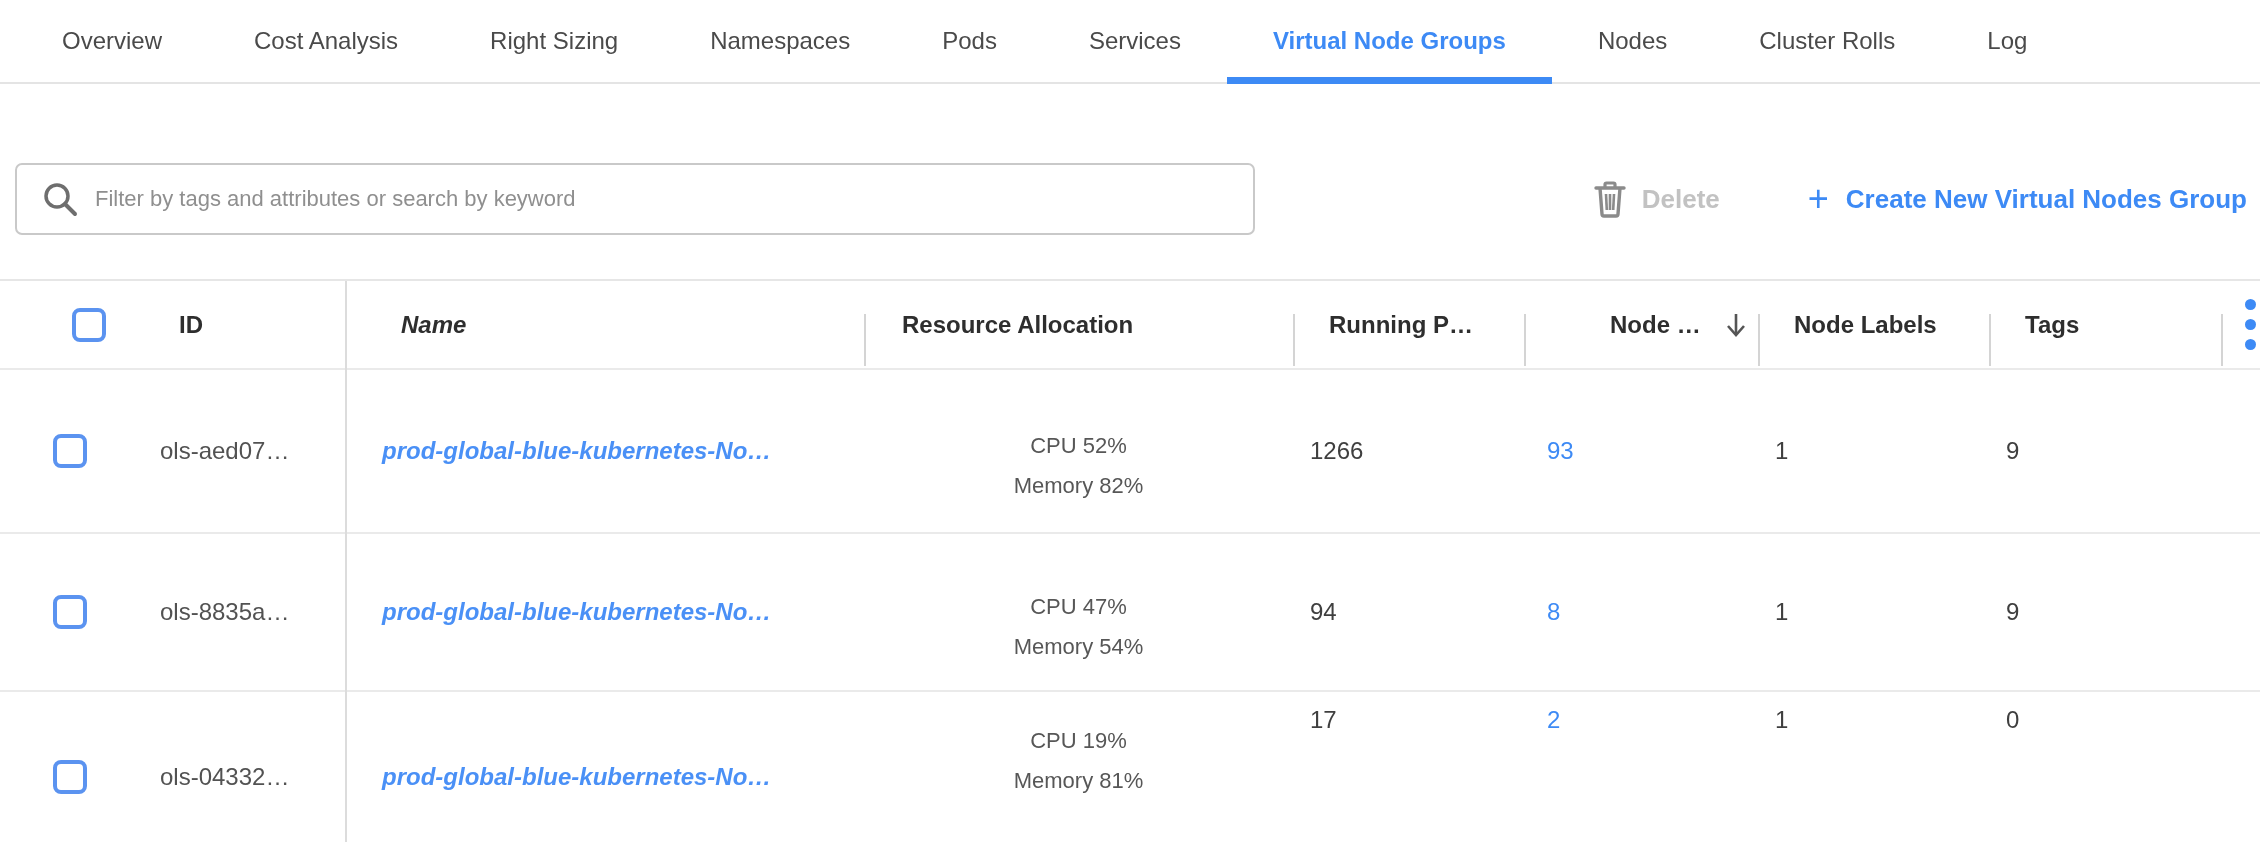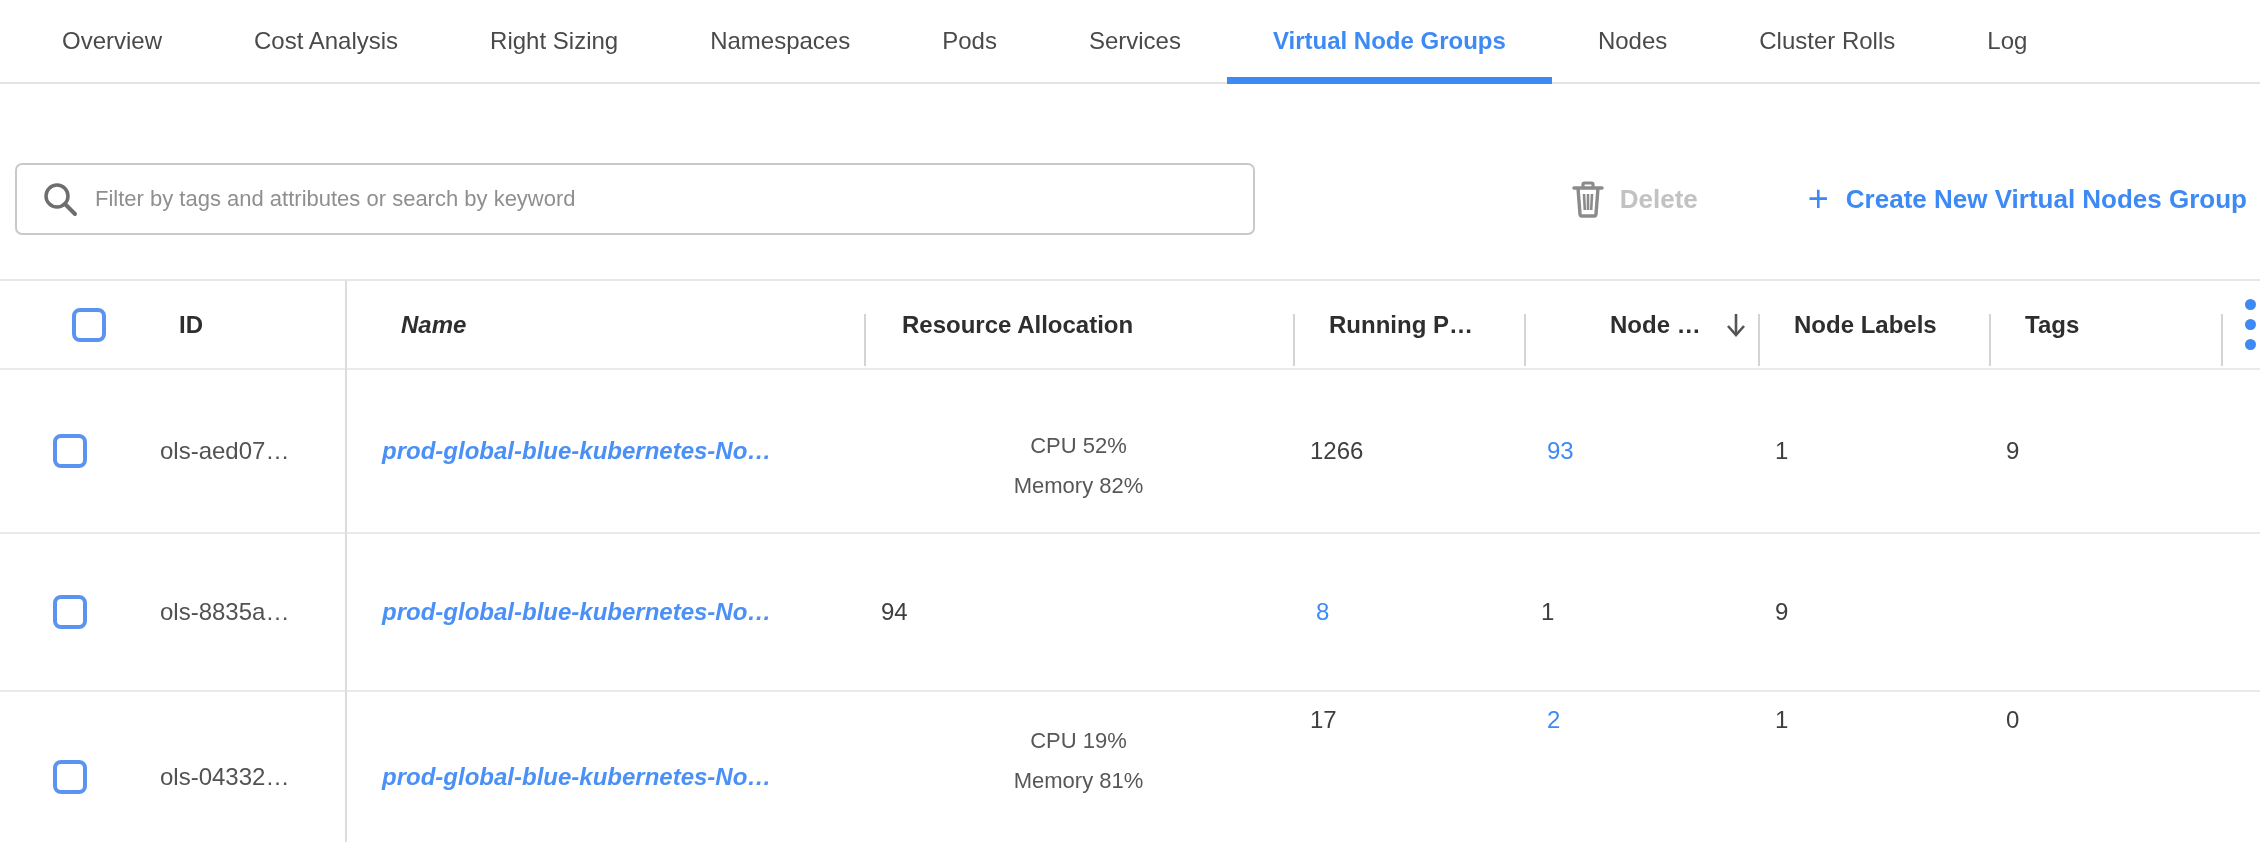--- a/index.html
+++ b/index.html
@@ -17,21 +17,21 @@
 
   
   .toolbar { position:relative; height:72px; margin-top:79px; }
   .search-wrap { position:absolute; left:15px; top:0; width:1240px; height:72px; }
   .search-input { width:100%; height:100%; border:2px solid #c9c9c9; border-radius:7px;
          padding-left:78px; font-size:22px; color:#333;
          font-family:"Liberation Sans","DejaVu Sans",sans-serif; outline:none; }
   .search-input::placeholder { color:#8f8f8f; }
   .search-icon { position:absolute; left:26px; top:17px; width:38px; height:38px; }
   .right-controls { position:absolute; right:13px; top:0; height:72px;
-         display:flex; align-items:center; gap:110px; }
+         display:flex; align-items:center; gap:88px; }
   .delete-btn { display:flex; align-items:center; gap:15px; cursor:default; }
   .delete-label { font-size:26px; font-weight:600; color:#c2c2c2; }
   .create-btn { display:flex; align-items:center; gap:17px; cursor:pointer; }
   .plus-glyph { color:#3d8af5; font-size:36px; font-weight:400; line-height:1; }
   .create-label { font-size:26px; font-weight:700; color:#3d8af5; }
 
   
   .table { position:relative; margin-top:44px; border-top:2px solid #e6e6e6; }
   .fixed-col-border { position:absolute; left:345px; top:0; bottom:-600px;
          width:2px; background:#dcdcdc; }
@@ -203,20 +203,34 @@
     <div class="cell-tags">9</div>
     <div></div>
   </div>
 
   <div class="trow r2">
     <div class="cell-check">
       <div class="checkbox"></div>
     </div>
     <div class="cell-id">ols-8835a…</div>
     <div class="cell-name"><a class="name-link">prod-global-blue-kubernetes-No…</a></div>
+    <div class="cell-resource">
+      <div class="res-row">
+        <div class="bar-track">
+          <div class="bar-fill bar-cpu" style="width: 47%;"></div>
+        </div>
+        <span class="bar-label">CPU 47%</span>
+      </div>
+      <div class="res-row">
+        <div class="bar-track">
+          <div class="bar-fill bar-mem" style="width: 54%;"></div>
+        </div>
+        <span class="bar-label">Memory 54%</span>
+      </div>
+    </div>
     <div class="cell-running">94</div>
     <div class="cell-nodes"><a class="nodes-link">8</a></div>
     <div class="cell-labels">1</div>
     <div class="cell-tags">9</div>
     <div></div>
   </div>
 
   <div class="trow r3">
     <div class="cell-check">
       <div class="checkbox"></div>

